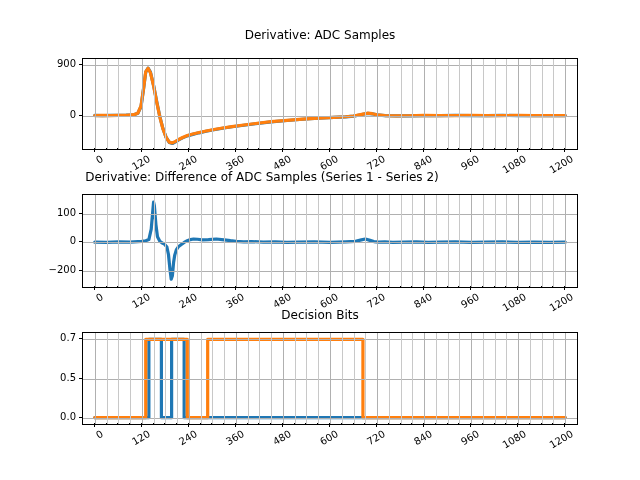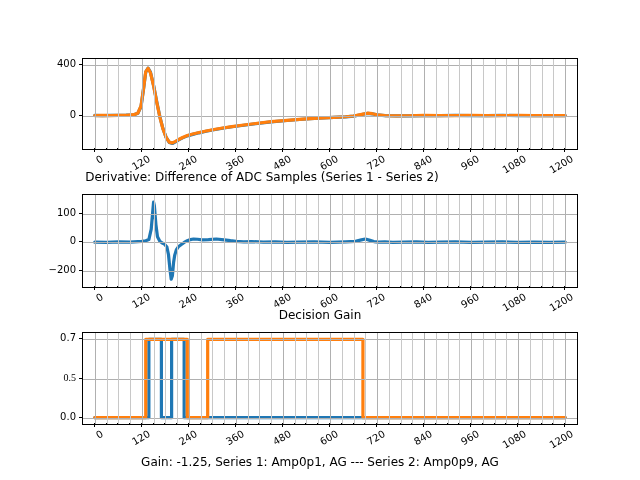--- a/index.html
+++ b/index.html
@@ -97,20 +97,21 @@
     left: 0;
     top: 0;
     display: block;
   }
 </style>
 </head>
 <body>
 
 <div id="figure">
 
+  <div class="axes-title" style="left:0; top:28px; width:640px;">Derivative: ADC Samples</div>
   <div class="axes" id="ax1" style="left:82px; top:58px; width:496px; height:92px;">
     <svg class="trace-layer" id="svg1" width="496" height="92">
         <path d="M11.76,56.43 L19.60,56.53 L27.44,56.33 L35.29,56.43 L43.13,56.22 L50.97,55.82 L54.89,54.20 L58.03,47.53 L60.38,31.35 L62.73,13.15 L65.08,9.10 L67.43,13.15 L70.57,26.29 L73.71,42.47 L76.84,57.64 L79.98,69.78 L83.12,78.37 L86.25,83.43 L89.39,84.44 L92.53,82.92 L95.66,80.90 L99.58,78.88 L104.29,76.85 L109.78,75.34 L116.05,73.82 L123.11,72.30 L130.95,70.79 L139.57,69.27 L148.98,67.75 L160.75,66.24 L172.51,64.72 L188.19,62.90 L203.87,61.48 L219.56,60.27 L235.24,59.26 L250.92,58.45 L262.68,57.84 L270.52,57.13 L275.23,56.22 L279.93,55.21 L284.64,54.40 L289.34,54.81 L294.05,55.82 L301.89,56.63 L313.65,56.93 L325.41,56.83 L341.10,56.53 L356.78,56.63 L372.46,56.43 L388.14,56.53 L403.83,56.63 L419.51,56.43 L435.19,56.53 L450.87,56.63 L466.56,56.53 L482.24,56.63" fill="none" stroke="#1f77b4" stroke-width="3.2" stroke-linecap="round" stroke-linejoin="round"></path>
         <path d="M11.76,56.53 L19.60,56.43 L27.44,56.53 L35.29,56.33 L43.13,56.33 L50.97,55.72 L54.89,54.00 L58.03,47.02 L60.38,30.84 L62.73,12.64 L65.08,9.30 L67.43,13.65 L70.57,26.80 L73.71,42.98 L76.84,58.04 L79.98,69.98 L83.12,78.47 L86.25,83.12 L89.39,83.93 L92.53,82.42 L95.66,80.49 L99.58,78.47 L104.29,76.55 L109.78,75.03 L116.05,73.52 L123.11,72.00 L130.95,70.48 L139.57,68.97 L148.98,67.55 L160.75,66.03 L172.51,64.52 L188.19,62.70 L203.87,61.38 L219.56,60.17 L235.24,59.16 L250.92,58.35 L262.68,57.74 L270.52,57.03 L275.23,56.12 L279.93,55.11 L284.64,54.20 L289.34,54.71 L294.05,55.72 L301.89,56.53 L313.65,56.83 L325.41,56.73 L341.10,56.43 L356.78,56.53 L372.46,56.53 L388.14,56.43 L403.83,56.53 L419.51,56.53 L435.19,56.43 L450.87,56.53 L466.56,56.63 L482.24,56.53" fill="none" stroke="#ff7f0e" stroke-width="3.2" stroke-linecap="round" stroke-linejoin="round"></path>
       </svg>
   <div class="gridline-h" style="top: 57px;"></div>
       <div class="gridline-h" style="top: 6px;"></div>
       <div class="gridline-v" style="left: 12px;"></div>
       <div class="gridline-v minor" style="left: 24px;"></div>
       <div class="gridline-v minor" style="left: 35px;"></div>
@@ -198,21 +199,21 @@
       <div class="gridline-v minor" style="left: 400px;"></div>
       <div class="gridline-v minor" style="left: 412px;"></div>
       <div class="gridline-v minor" style="left: 423px;"></div>
       <div class="gridline-v" style="left: 435px;"></div>
       <div class="gridline-v minor" style="left: 447px;"></div>
       <div class="gridline-v minor" style="left: 459px;"></div>
       <div class="gridline-v minor" style="left: 470px;"></div>
       <div class="gridline-v" style="left: 482px;"></div>
     </div>
 
-  <div class="axes-title" style="left:0; top:308px; width:640px;">Decision Gain</div>
+  <div class="axes-title" style="left:0; top:308px; width:640px;">Decision Bits</div>
   <div class="axes" id="ax3" style="left:82px; top:332px; width:496px; height:93px;">
     <svg class="trace-layer" id="svg3" width="496" height="93">
         <path d="M11.76,84.72 L65.87,84.72 L65.87,6.28 L78.41,6.28 L78.41,84.72 L88.61,84.72 L88.61,6.28 L101.15,6.28 L101.15,84.72 L482.24,84.72" fill="none" stroke="#1f77b4" stroke-width="3.2" stroke-linecap="round" stroke-linejoin="round"></path>
         <path d="M11.76,84.72 L62.73,84.72 L62.73,6.28 L104.29,6.28 L104.29,84.72 L124.68,84.72 L124.68,6.28 L279.93,6.28 L279.93,84.72 L482.24,84.72" fill="none" stroke="#ff7f0e" stroke-width="3.2" stroke-linecap="round" stroke-linejoin="round"></path>
       </svg>
   <div class="gridline-h" style="top: 85px;"></div>
       <div class="gridline-h" style="top: 46px;"></div>
       <div class="gridline-h" style="top: 6px;"></div>
       <div class="gridline-v" style="left: 12px;"></div>
       <div class="gridline-v minor" style="left: 24px;"></div>
@@ -250,26 +251,25 @@
       <div class="gridline-v minor" style="left: 400px;"></div>
       <div class="gridline-v minor" style="left: 412px;"></div>
       <div class="gridline-v minor" style="left: 423px;"></div>
       <div class="gridline-v" style="left: 435px;"></div>
       <div class="gridline-v minor" style="left: 447px;"></div>
       <div class="gridline-v minor" style="left: 459px;"></div>
       <div class="gridline-v minor" style="left: 470px;"></div>
       <div class="gridline-v" style="left: 482px;"></div>
     </div>
 
-  <div class="figure-caption" style="left:0; top:455px;">Gain: -1.25, Series 1: Amp0p1, AG --- Series 2: Amp0p9, AG</div>
 
 <div class="tickmark-y" style="left: 78.5px; top: 115px;"></div>
     <div class="ytick-label" style="right: 564px; top: 110px;">0</div>
     <div class="tickmark-y" style="left: 78.5px; top: 64px;"></div>
-    <div class="ytick-label" style="right: 564px; top: 59px;">400</div>
+    <div class="ytick-label" style="right: 564px; top: 59px;">900</div>
     <div class="tickmark-x" style="left: 94px; top: 148px;"></div>
     <div class="tickmark-x minor" style="left: 106px; top: 148px;"></div>
     <div class="tickmark-x minor" style="left: 117px; top: 148px;"></div>
     <div class="tickmark-x minor" style="left: 129px; top: 148px;"></div>
     <div class="tickmark-x" style="left: 141px; top: 148px;"></div>
     <div class="tickmark-x minor" style="left: 153px; top: 148px;"></div>
     <div class="tickmark-x minor" style="left: 164px; top: 148px;"></div>
     <div class="tickmark-x minor" style="left: 176px; top: 148px;"></div>
     <div class="tickmark-x" style="left: 188px; top: 148px;"></div>
     <div class="tickmark-x minor" style="left: 200px; top: 148px;"></div>
@@ -369,21 +369,21 @@
     <div class="xtick-label" style="left: 187.952px; width: 100px; top: 292px;">480</div>
     <div class="xtick-label" style="left: 235px; width: 100px; top: 292px;">600</div>
     <div class="xtick-label" style="left: 282.048px; width: 100px; top: 292px;">720</div>
     <div class="xtick-label" style="left: 329.095px; width: 100px; top: 292px;">840</div>
     <div class="xtick-label" style="left: 376.143px; width: 100px; top: 292px;">960</div>
     <div class="xtick-label" style="left: 423.19px; width: 100px; top: 292px;">1080</div>
     <div class="xtick-label" style="left: 470.238px; width: 100px; top: 292px;">1200</div>
     <div class="tickmark-y" style="left: 78.5px; top: 417px;"></div>
     <div class="ytick-label" style="right: 564px; top: 412px;">0.0</div>
     <div class="tickmark-y" style="left: 78.5px; top: 378px;"></div>
-    <div class="ytick-label" style="right: 564px; top: 373px; font-family: Liberation Serif, serif;">0.5</div>
+    <div class="ytick-label" style="right: 564px; top: 373px;">0.5</div>
     <div class="tickmark-y" style="left: 78.5px; top: 338px;"></div>
     <div class="ytick-label" style="right: 564px; top: 333px;">0.7</div>
     <div class="tickmark-x" style="left: 94px; top: 423px;"></div>
     <div class="tickmark-x minor" style="left: 106px; top: 423px;"></div>
     <div class="tickmark-x minor" style="left: 117px; top: 423px;"></div>
     <div class="tickmark-x minor" style="left: 129px; top: 423px;"></div>
     <div class="tickmark-x" style="left: 141px; top: 423px;"></div>
     <div class="tickmark-x minor" style="left: 153px; top: 423px;"></div>
     <div class="tickmark-x minor" style="left: 164px; top: 423px;"></div>
     <div class="tickmark-x minor" style="left: 176px; top: 423px;"></div>

